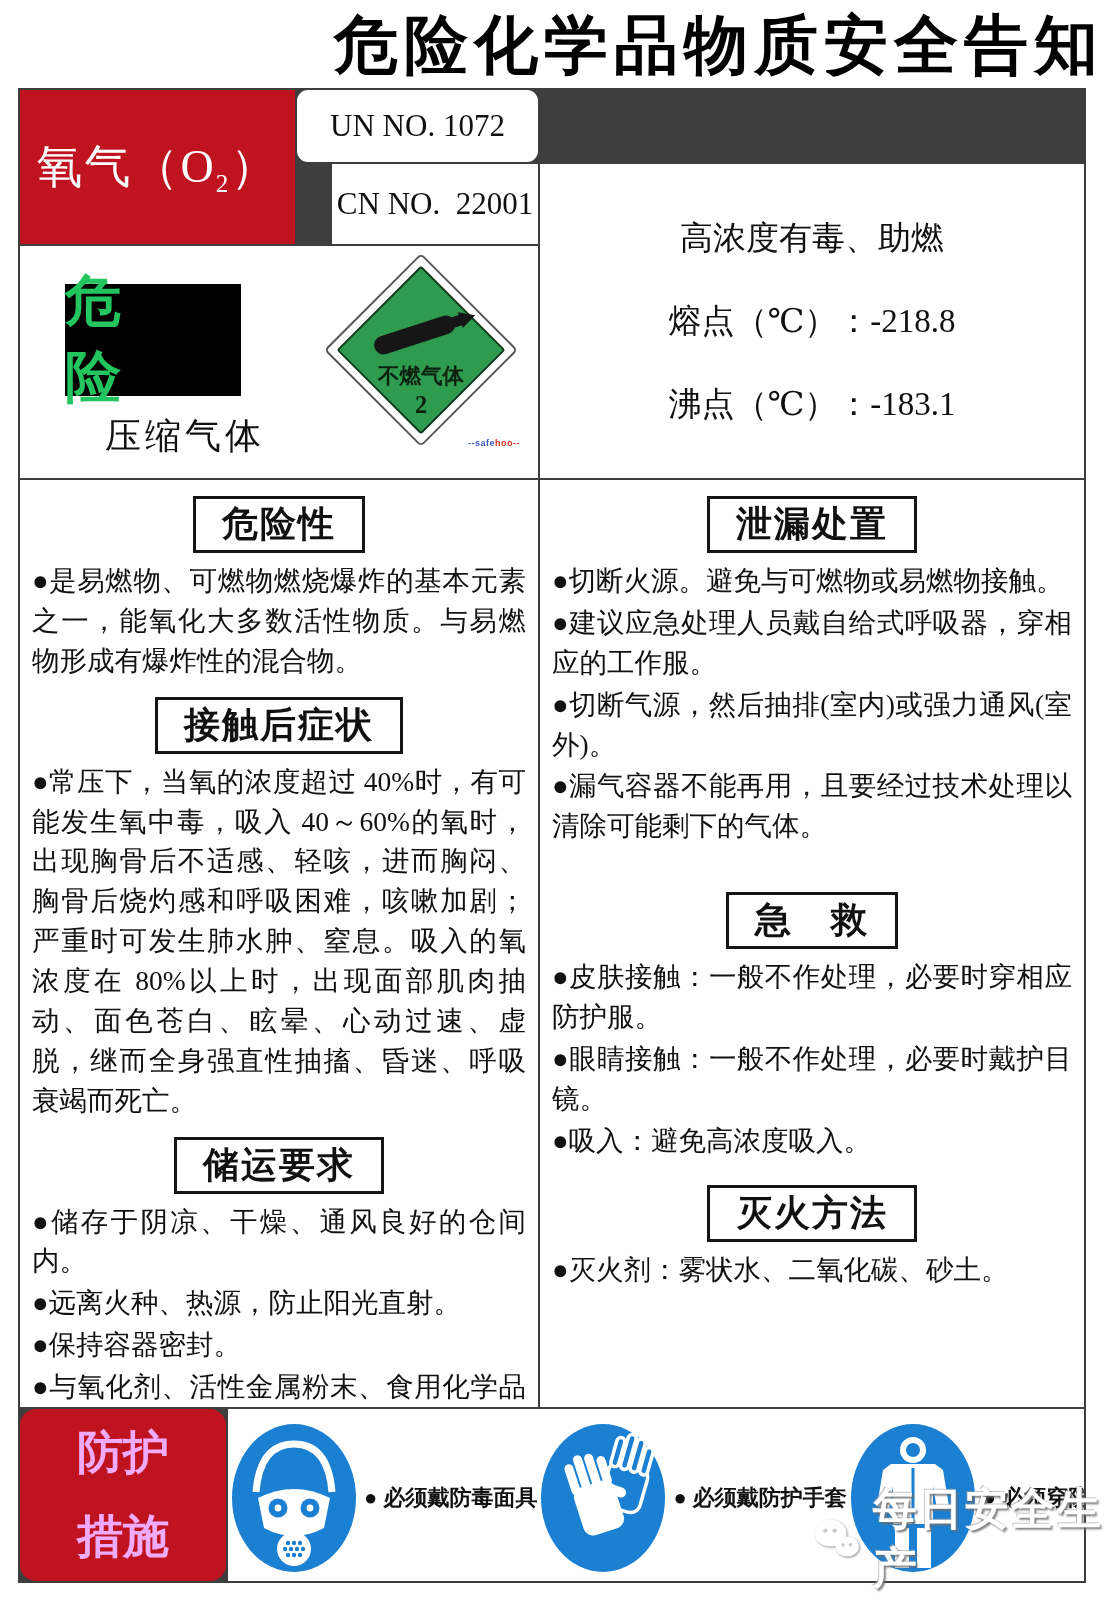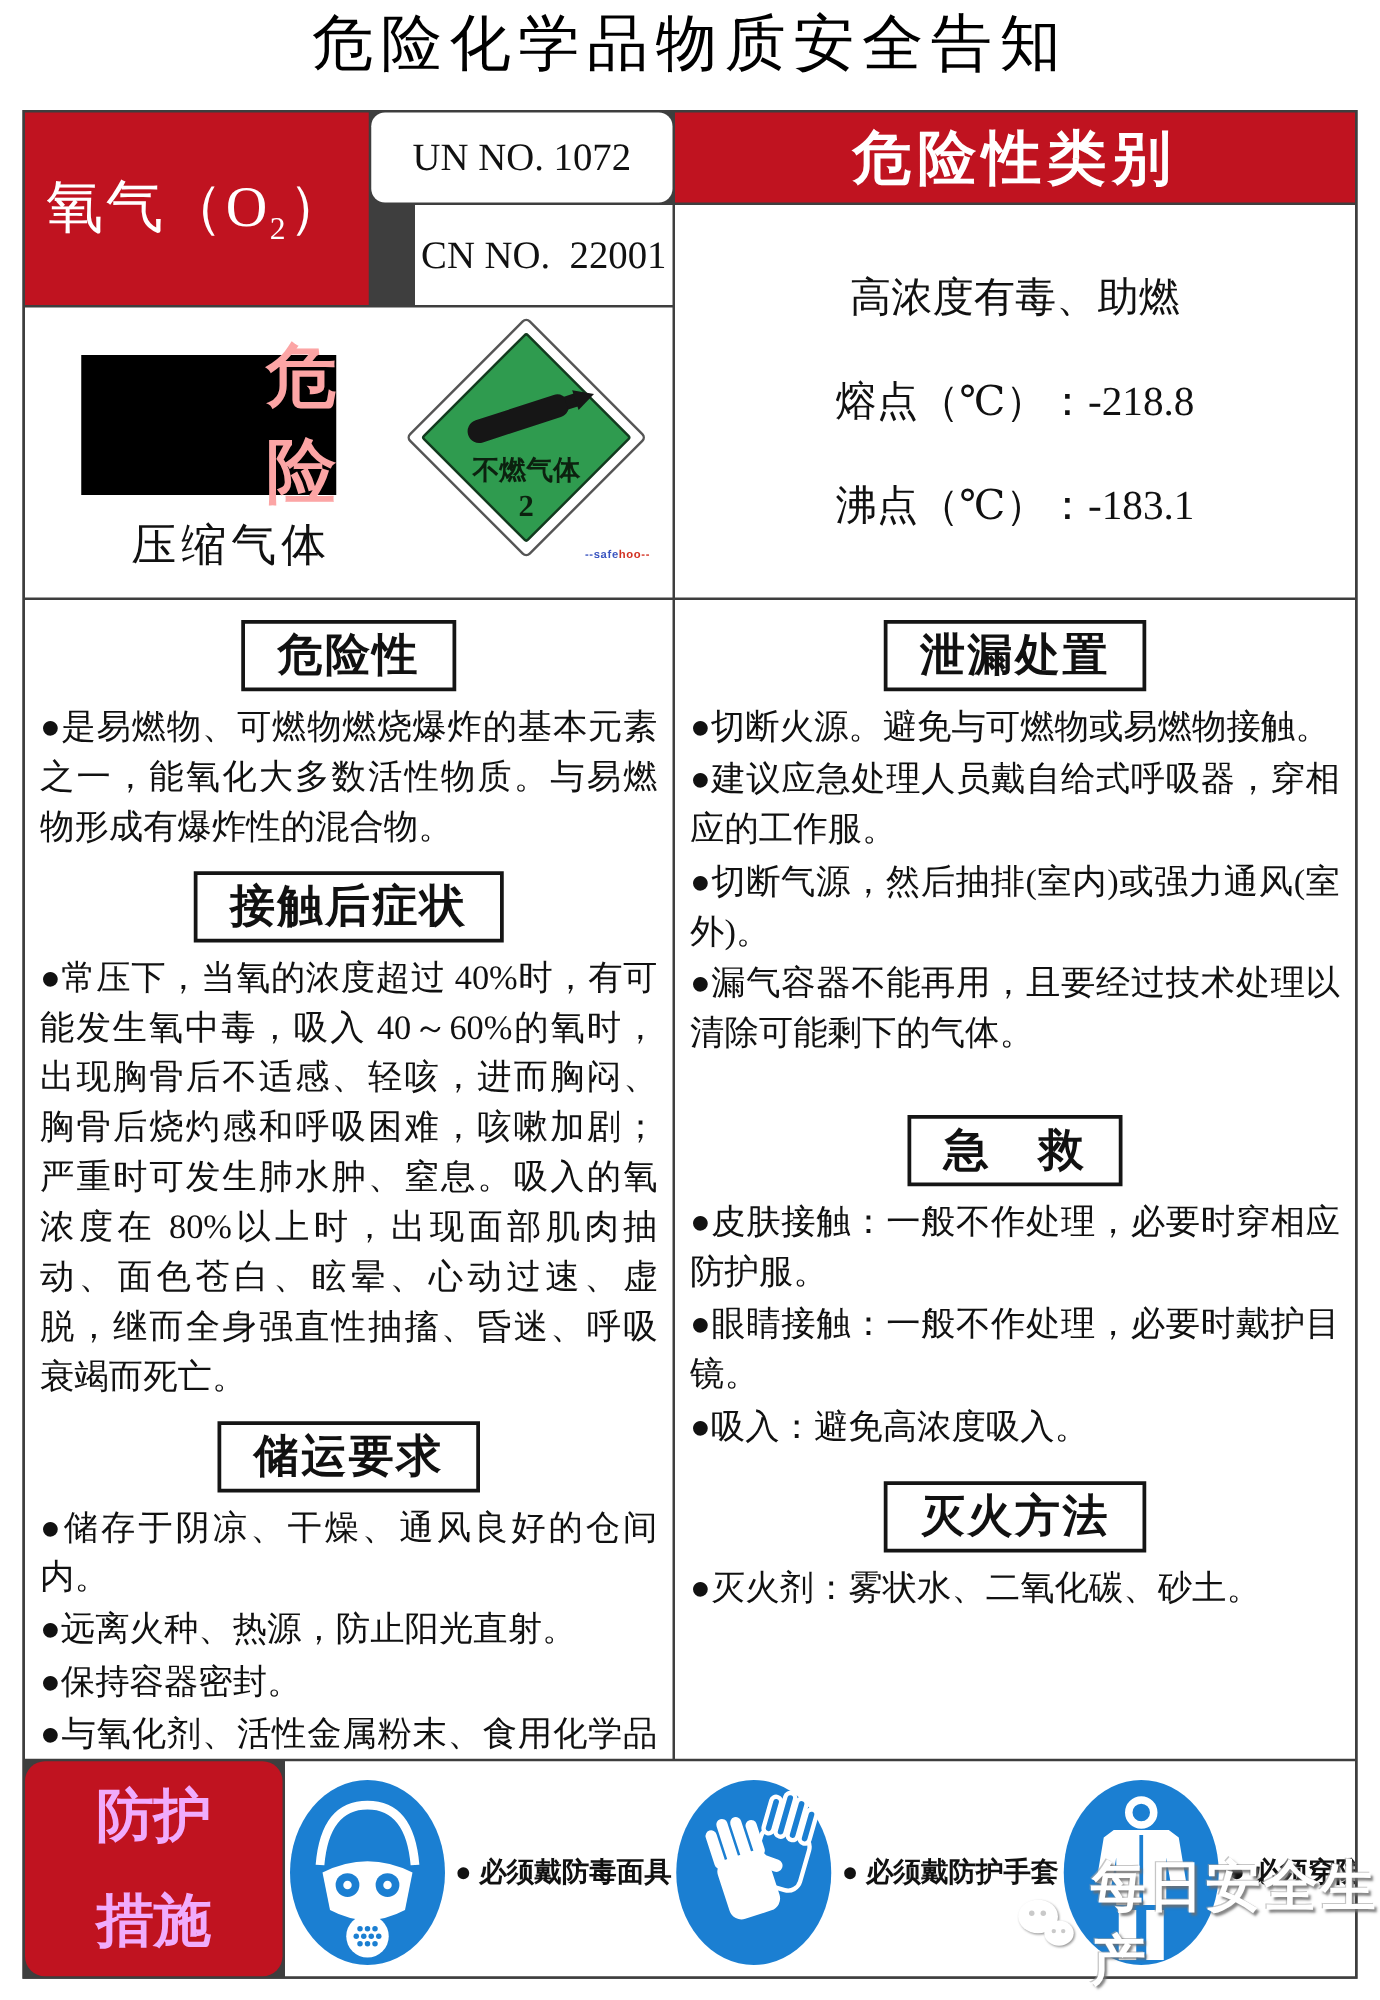--- a/index.html
+++ b/index.html
@@ -1,20 +1,20 @@
 <!DOCTYPE html>
 <html><head>
 <meta charset="utf-8">
 <style>
   html,body{margin:0;padding:0;background:#fff;}
   .page{position:relative;width:1104px;height:1600px;background:#fff;overflow:hidden;
         font-family:"Liberation Serif","DejaVu Serif",serif;color:#111;}
-  .page-title{position:absolute;top:2px;left:0;width:100%;text-align:center;
-        font-family:"Liberation Sans","DejaVu Sans",sans-serif;font-weight:400;
-        font-size:49px;letter-spacing:6px;color:#000;}
+  .page-title{position:absolute;top:2px;left:0;width:100%;text-align:right;
+        font-family:"Liberation Sans","DejaVu Sans",sans-serif;font-weight:700;
+        font-size:64px;letter-spacing:6px;color:#000;}
   .sheet{position:absolute;left:18px;top:88px;width:1068px;height:1495px;
         display:grid;box-sizing:border-box;border:2px solid #3e3e3e;background:#3e3e3e;gap:2px;
         grid-template-columns:206px 67px 241px 1fr;
         grid-template-rows:72px 80px 232px 1fr 172px;
         grid-template-areas:
           "name name un  haz"
           "name name cn  props"
           "ovw  ovw  ovw props"
           "lmain lmain lmain rmain"
           "plabel icons icons icons";}
@@ -32,23 +32,23 @@
         font-weight:900;font-size:47px;letter-spacing:5px;}
   .cell-props{grid-area:props;display:flex;flex-direction:column;justify-content:center;
         align-items:center;gap:38px;font-size:33px;}
   .cell-ovw{grid-area:ovw;position:relative;}
   .cell-lmain{grid-area:lmain;padding:0 10px;}
   .cell-rmain{grid-area:rmain;padding:0 10px;}
   .cell-plabel{grid-area:plabel;display:flex;flex-direction:column;align-items:center;
         justify-content:center;gap:22px;color:#f0abfc;font-size:46px;font-weight:700;border-radius:16px;}
   .cell-icons{grid-area:icons;display:flex;align-items:center;justify-content:space-evenly;
         position:relative;padding-top:6px;}
-  .danger-box{position:absolute;left:45px;top:38px;width:204px;height:112px;background:#000;
-        color:#fca5a5;display:flex;align-items:center;justify-content:center;
-        font-size:56px;font-weight:700;text-align:right;}
+  .danger-box{position:absolute;left:45px;top:38px;width:176px;height:112px;background:#000;
+        color:#22c55e;display:flex;align-items:center;justify-content:center;
+        font-size:56px;font-weight:700;}
   .state-label{position:absolute;left:85px;top:166px;font-size:36px;letter-spacing:4px;}
   .diamond-wrap{position:absolute;left:303px;top:6px;}
   .sitemark{position:absolute;left:448px;top:192px;font-size:9px;font-weight:bold;
         font-family:"Liberation Sans","DejaVu Sans",sans-serif;letter-spacing:.5px;}
   .sitemark .bl{color:#3a55c0;} .sitemark .rd{color:#d23021;}
   .sec-box{width:fit-content;margin:16px auto 8px;border:3px solid #151515;
         padding:1px 26px;font-family:"Liberation Sans","DejaVu Sans",sans-serif;
         font-weight:800;font-size:36px;letter-spacing:2px;background:#fff;}
   .mt-lg{margin-top:46px;} .mt-md{margin-top:24px;}
   .body-p{font-size:27.5px;line-height:1.45;text-align:justify;margin:2px 2px;}
@@ -70,21 +70,20 @@
 
   <div class="sheet">
 
     <div class="cell redbg cell-name">
       <span><span>氧气（O</span><sub>2</sub><span>）</span></span>
     </div>
 
     <div class="cell cell-un">UN NO. 1072</div>
     <div class="cell cell-cn">CN NO.  22001</div>
 
-    <div class="cell redbg cell-haz">危险性类别</div>
 
     <div class="cell cell-props">
       <div>高浓度有毒、助燃</div>
       <div>熔点（℃）：-218.8</div>
       <div>沸点（℃）：-183.1</div>
     </div>
 
     <div class="cell cell-ovw">
       <div class="danger-box">危　　险</div>
       <div class="state-label">压缩气体</div>

